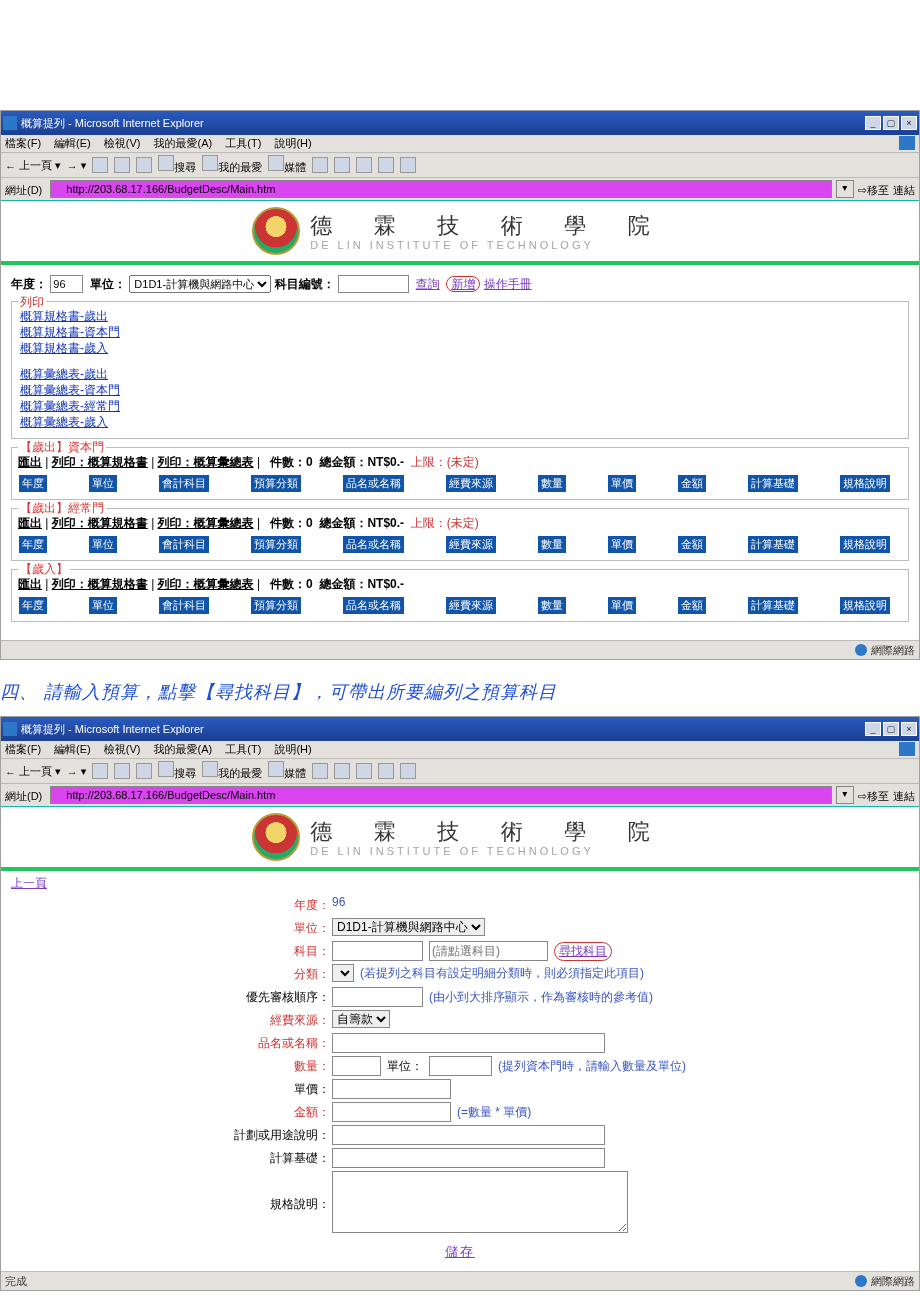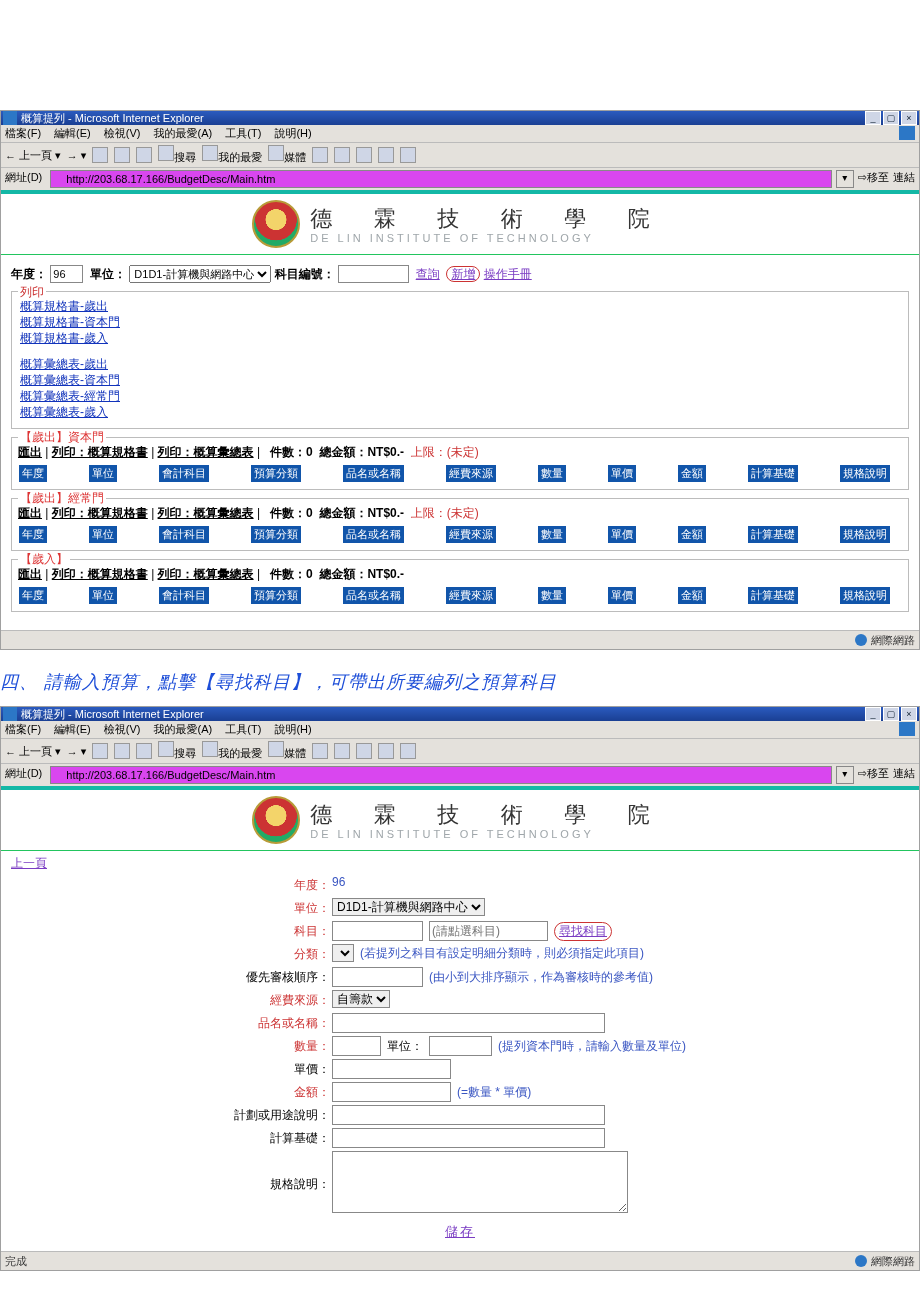--- a/index.html
+++ b/index.html
@@ -1,34 +1,34 @@
 <!DOCTYPE html>
 <html><head>
 <meta charset="utf-8">
 <style>
   body { margin:0; padding:0; font-family:"Microsoft JhengHei","PMingLiU",sans-serif; background:#fff; color:#000; font-size:12px; }
   .page { width:920px; margin:0 auto; padding-top:110px; }
   .instr { font-size:18px; color:#1d4ed8; margin:20px 0 12px 0; letter-spacing:1px;font-style:italic; }
   
   .iewin { border:1px solid #a0a0a0; background:#e4e1dc; font-size:11px; }
-  .titlebar { background:linear-gradient(#2b5bbf,#1a3f93); color:#fff; display:flex; align-items:center; justify-content:space-between; height:14px; padding:0 2px; font-size:11px; }
+  .titlebar { background:linear-gradient(#2b5bbf,#1a3f93); color:#fff; display:flex; align-items:center; justify-content:space-between; height:24px; padding:0 2px; font-size:11px; }
   .titlebar-left { display:flex; align-items:center; gap:4px; }
   .titlebar-left .ie-icon { width:14px; height:14px; background:#2c77c6; display:inline-block; }
   .winbtn { display:inline-flex; align-items:center; gap:2px; }
   .winbtn span { display:inline-block; width:14px; height:12px; background:#cfd6e6; border:1px solid #fff; font-size:9px; text-align:center; line-height:12px; color:#123; }
   .menubar { background:#e4e1dc; border-bottom:1px solid #bbb; padding:1px 4px; font-size:11px; display:flex; justify-content:space-between; }
   .menubar .menu span { margin-right:10px; }
   .toolbar { background:#e4e1dc; border-bottom:1px solid #bbb; padding:2px 4px; font-size:11px; display:flex; align-items:center; gap:6px; }
   .toolbar .tb-icon { width:14px; height:14px; background:#cfd6e6; border:1px solid #999; display:inline-block; }
-  .addrbar { background:#e4e1dc; border-bottom:4px solid #14b8a6; padding:2px 4px; display:flex; align-items:flex-start; gap:4px; font-size:11px; }
+  .addrbar { background:#e4e1dc; border-bottom:1px solid #14b8a6; padding:2px 4px; display:flex; align-items:flex-end; gap:4px; font-size:11px; }
   .addrbar input { flex:1; font-size:11px; height:16px; border:1px solid #888; background:#d946ef; padding:0 15px; }
   .addrbar .dd { width:16px; height:16px; background:#e4e1dc; border:1px solid #888; text-align:center; line-height:14px; font-size:10px; }
   .content { background:#fff; }
   
-  .banner { height:60px; display:flex; align-items:center; justify-content:center; border-bottom:1px solid #22c55e; gap:10px; }
+  .banner { height:60px; display:flex; align-items:center; justify-content:center; border-bottom:4px solid #22c55e; gap:10px; }
   .logo { width:44px; height:44px; border-radius:50%; background:radial-gradient(circle at 50% 40%, #f3d46a 0 30%, #c33 31% 60%, #2a6 61% 100%); border:2px solid #b89b38; }
   .banner-text { display:flex; flex-direction:column; align-items:flex-start; }
   .bt-cn { font-size:22px; letter-spacing:18px; color:#353535; font-family:"DFKai-SB",serif; white-space:nowrap; }
   .bt-en { font-size:11px; letter-spacing:3px; color:#9fa6aa; margin-top:-2px; }
   
   .s1body { padding:6px 10px 10px 10px; font-size:12px; }
   .filterline { margin:4px 0 8px 0; }
   .filterline input[type=text] { height:14px; border:1px solid #888; font-size:11px; }
   .filterline select { font-size:11px; height:18px; }
   .circle-red { border:1px solid #c33; border-radius:12px; padding:0 4px; }

